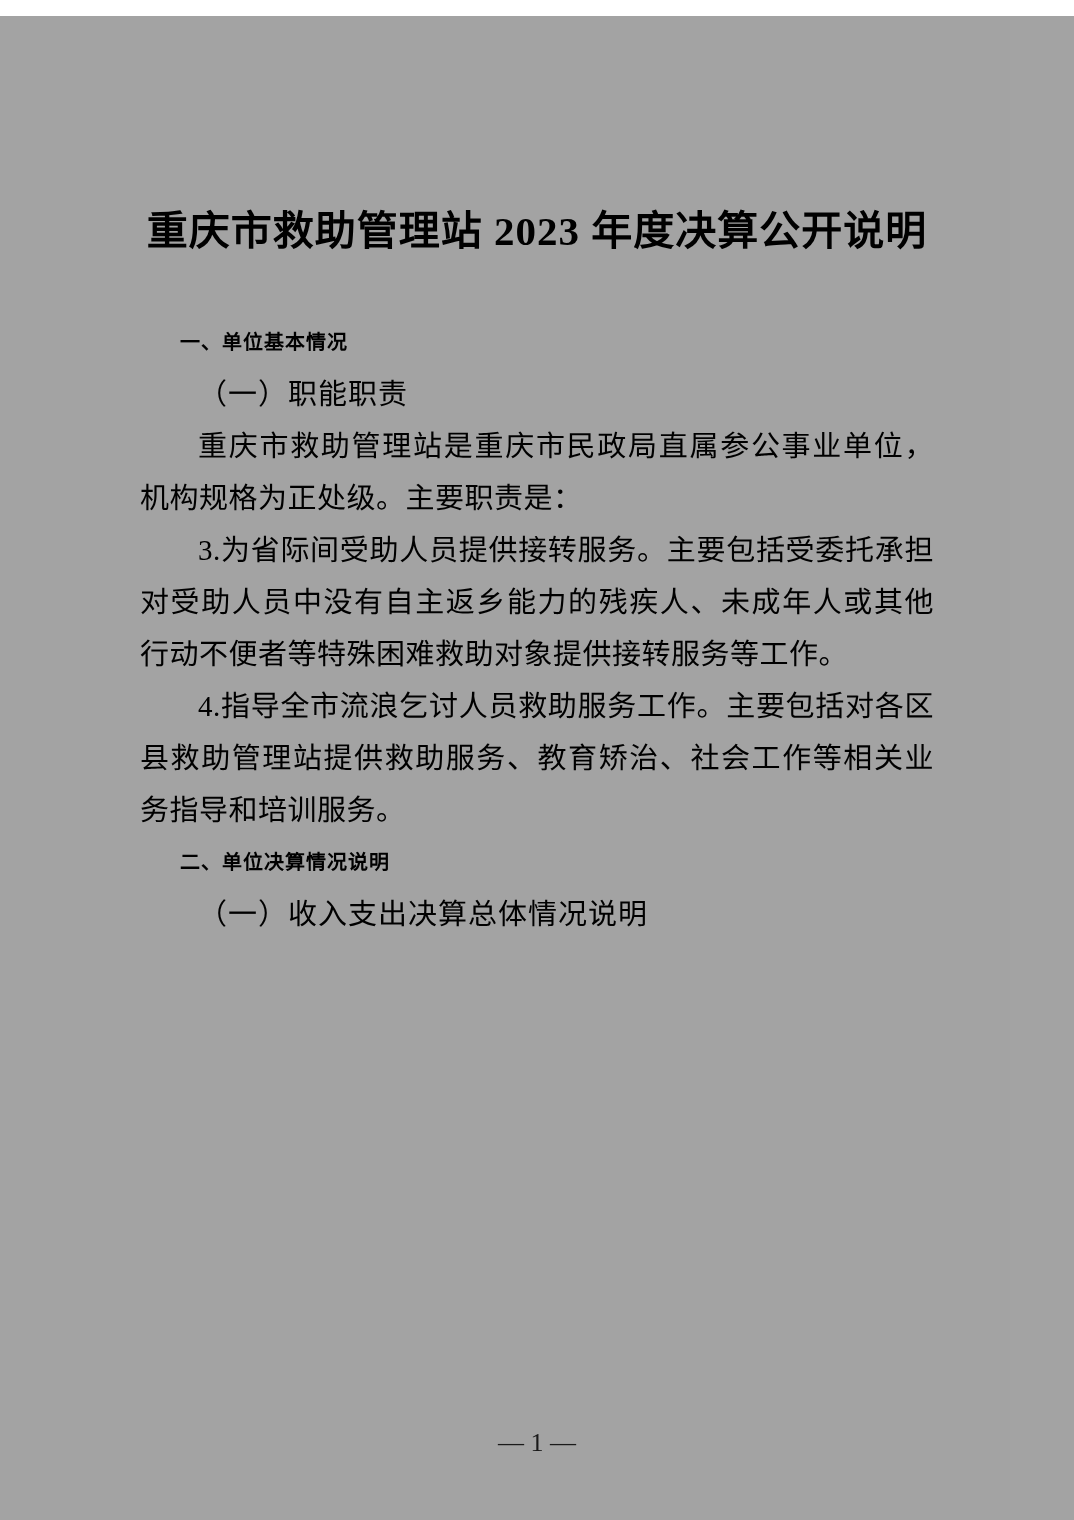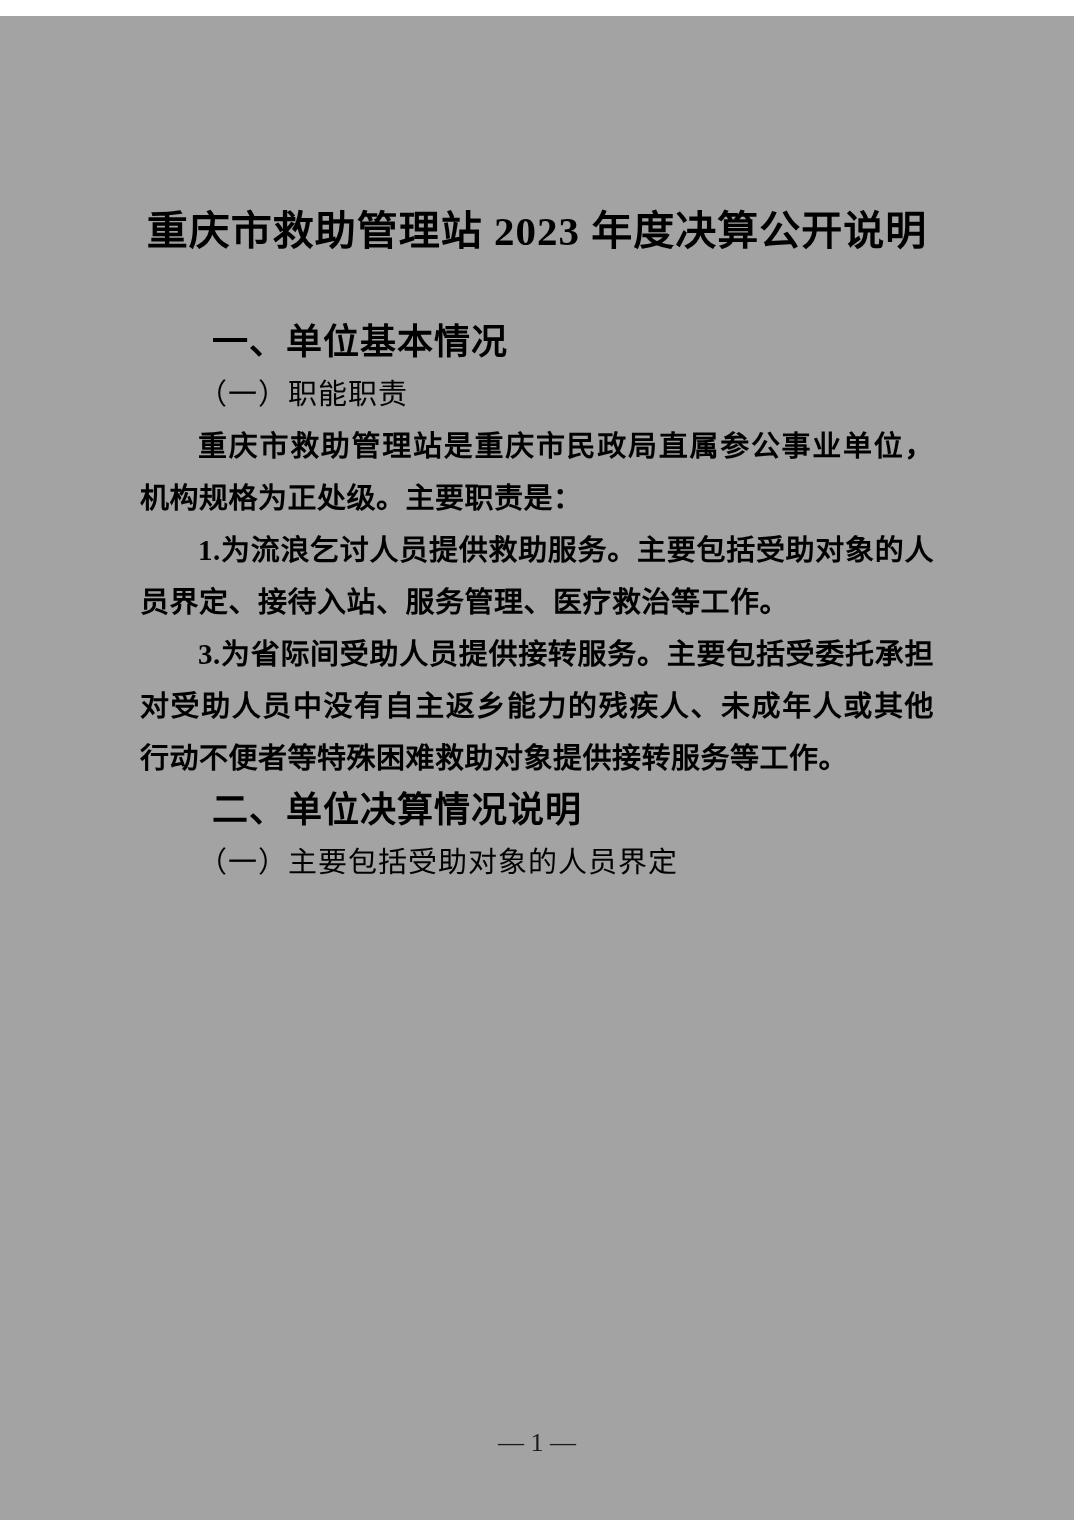--- a/index.html
+++ b/index.html
@@ -32,32 +32,32 @@
     font-size: 29px;
     line-height: 52px;
   }
   .content > div {
     text-indent: 2em;
     text-align: justify;
   }
   .heading-bold {
     font-family: "Liberation Sans", "DejaVu Sans", sans-serif;
     font-weight: bold;
-    font-size: 36px;
+    font-size: 20px;
     letter-spacing: 1px;
   }
   .heading-kai {
     font-family: Liberation Serif, serif;
     font-weight: 400;
     font-size: 29px;
     letter-spacing: 1px;
   }
   .para {
     font-family: "Liberation Serif", "DejaVu Serif", serif;
-    font-weight: 700;
+    font-weight: 400;
     letter-spacing: 0.5px;
   }
   .footer {
     position: absolute;
     bottom: 78px;
     left: 0;
     width: 100%;
     text-align: center;
     font-family: "Liberation Serif", "DejaVu Serif", serif;
     font-size: 26px;
@@ -68,21 +68,21 @@
 <body>
 
 <div class="page">
 
   <h1 class="doc-title">重庆市救助管理站 2023 年度决算公开说明</h1>
 
   <div class="content">
     <div class="heading-bold">一、单位基本情况</div>
     <div class="heading-kai">（一）职能职责</div>
     <div class="para">重庆市救助管理站是重庆市民政局直属参公事业单位，机构规格为正处级。主要职责是：</div>
-    <div class="para">1.为流浪乞讨人员提供救助服务。主要包括受助对象的人员界定、接待入站、服务管理、医疗救治等工作。</div>
     <div class="para">3.为省际间受助人员提供接转服务。主要包括受委托承担对受助人员中没有自主返乡能力的残疾人、未成年人或其他行动不便者等特殊困难救助对象提供接转服务等工作。</div>
+    <div class="para">4.指导全市流浪乞讨人员救助服务工作。主要包括对各区县救助管理站提供救助服务、教育矫治、社会工作等相关业务指导和培训服务。</div>
     <div class="heading-bold">二、单位决算情况说明</div>
-    <div class="heading-kai">（一）主要包括受助对象的人员界定</div>
+    <div class="heading-kai">（一）收入支出决算总体情况说明</div>
   </div>
 
   <div class="footer">— 1 —</div>
 
 </div>
 
 </body></html>

